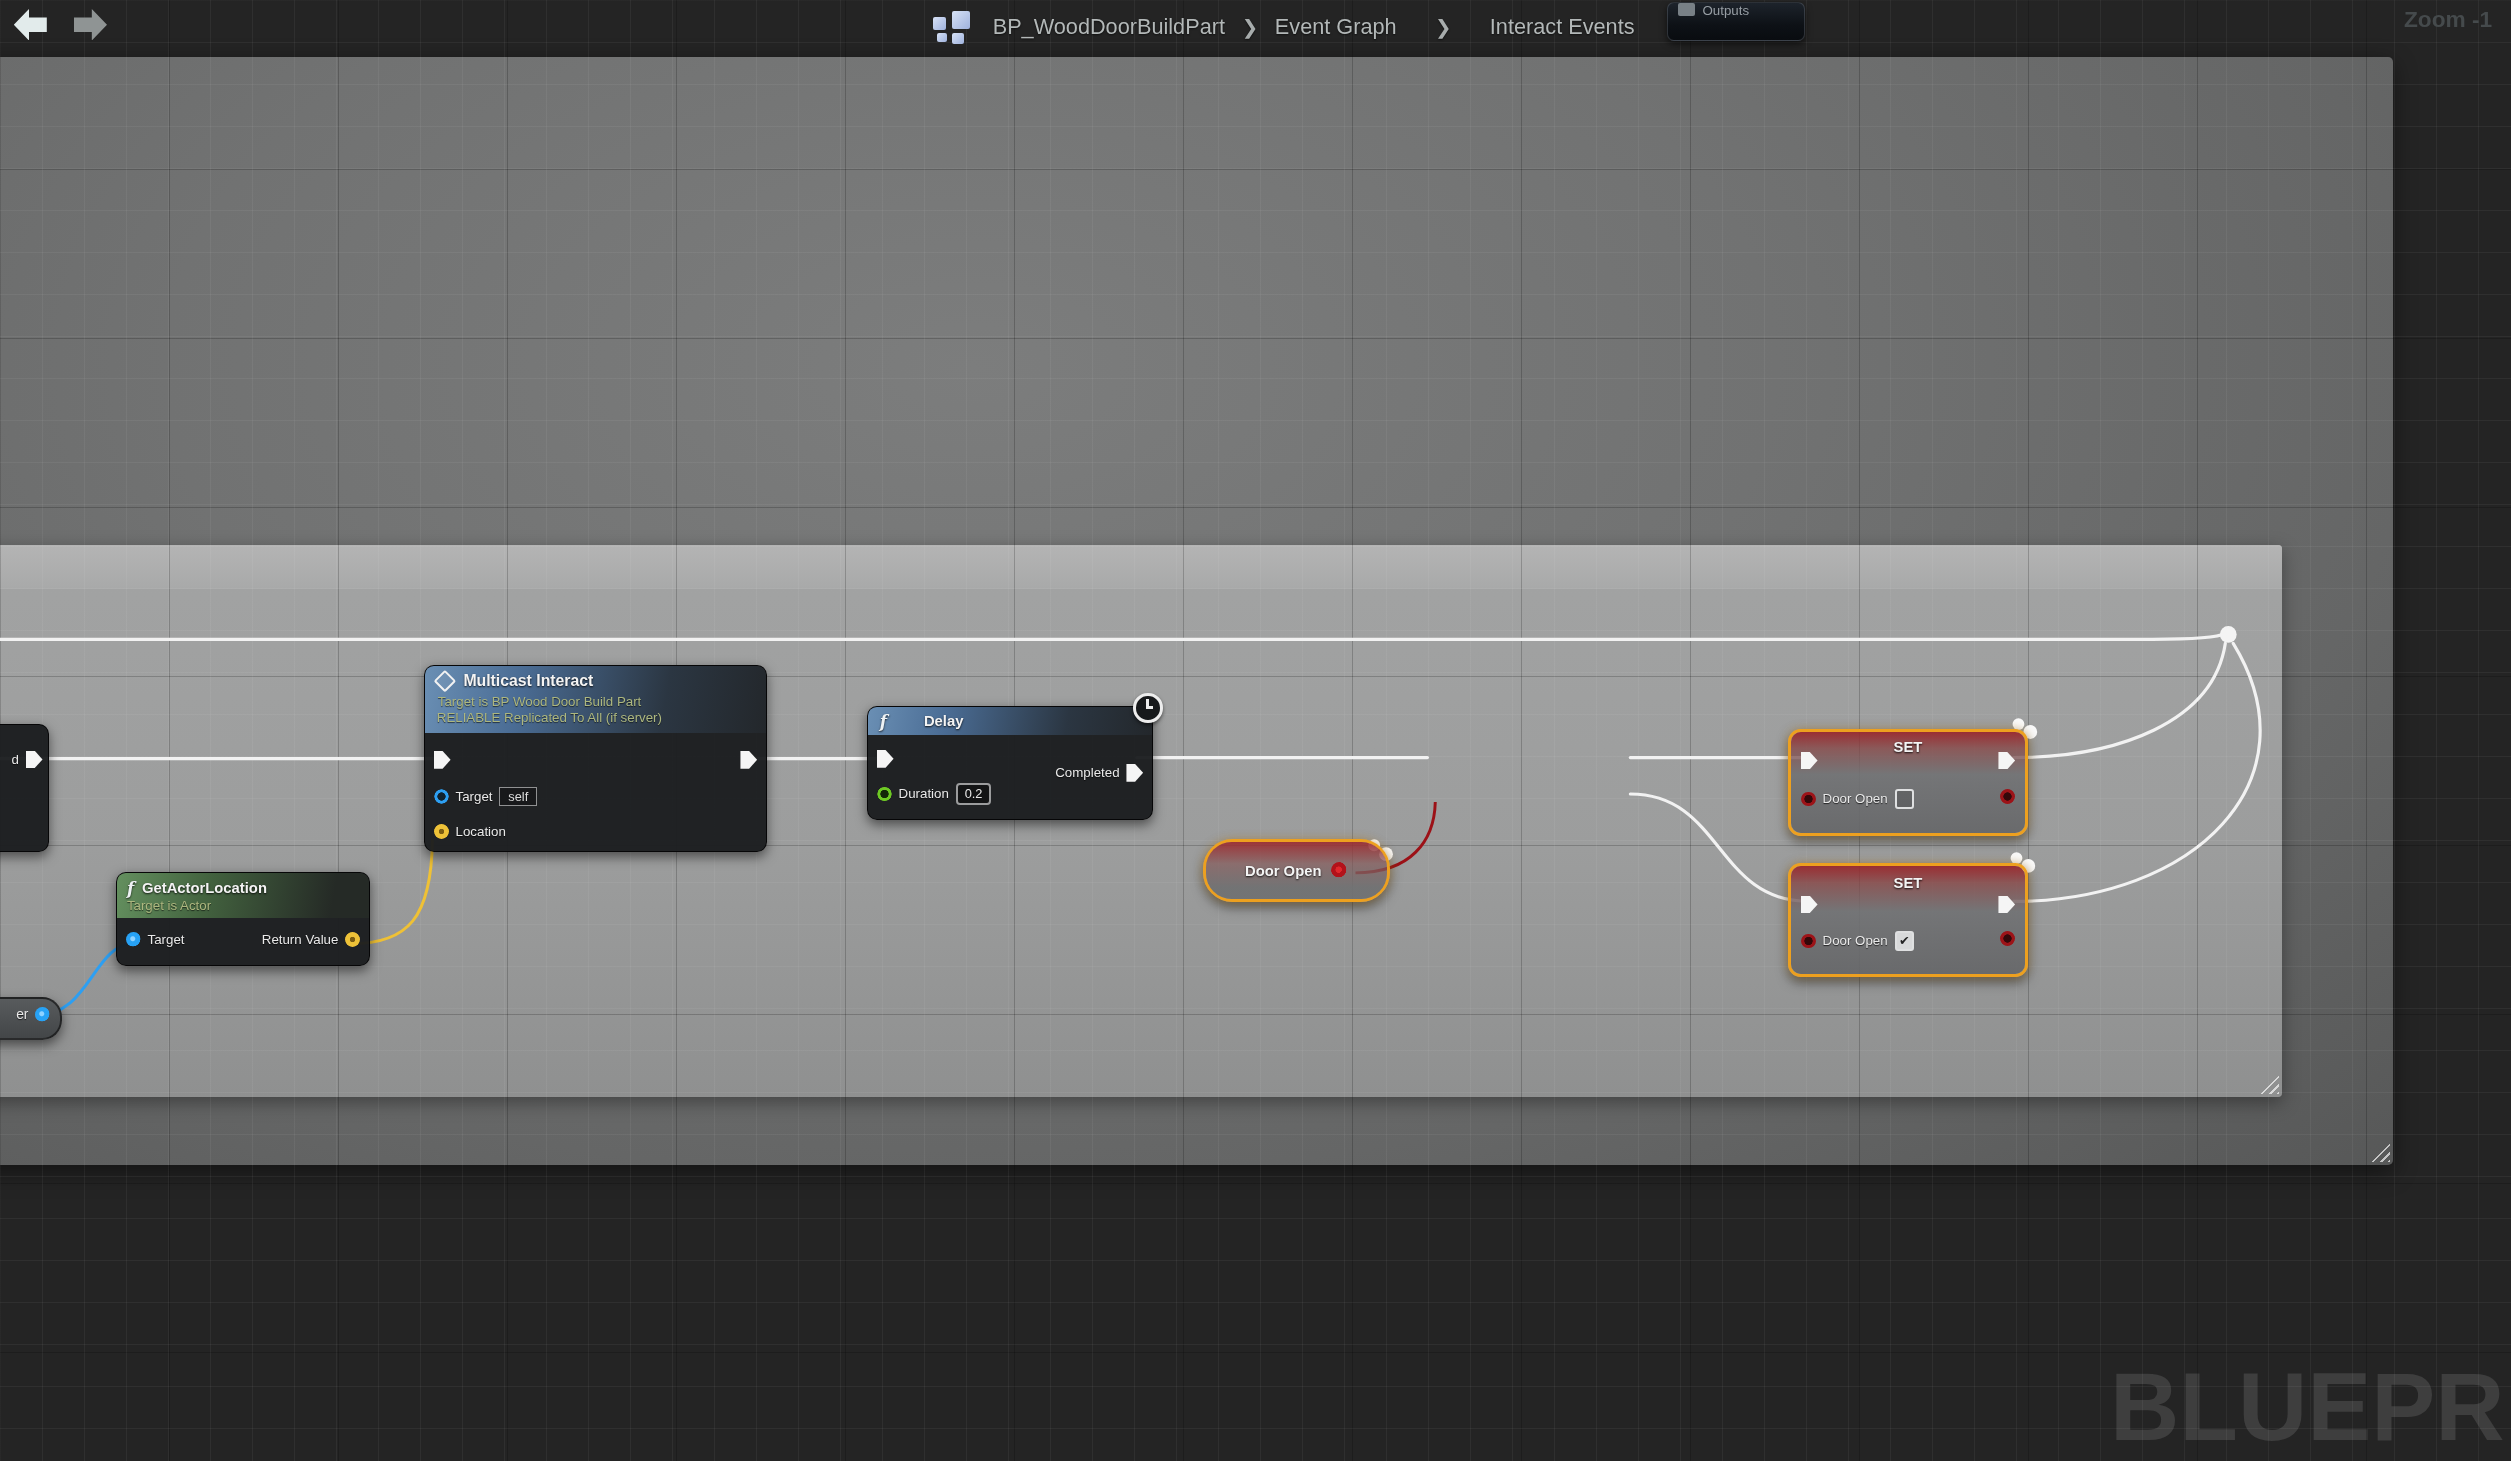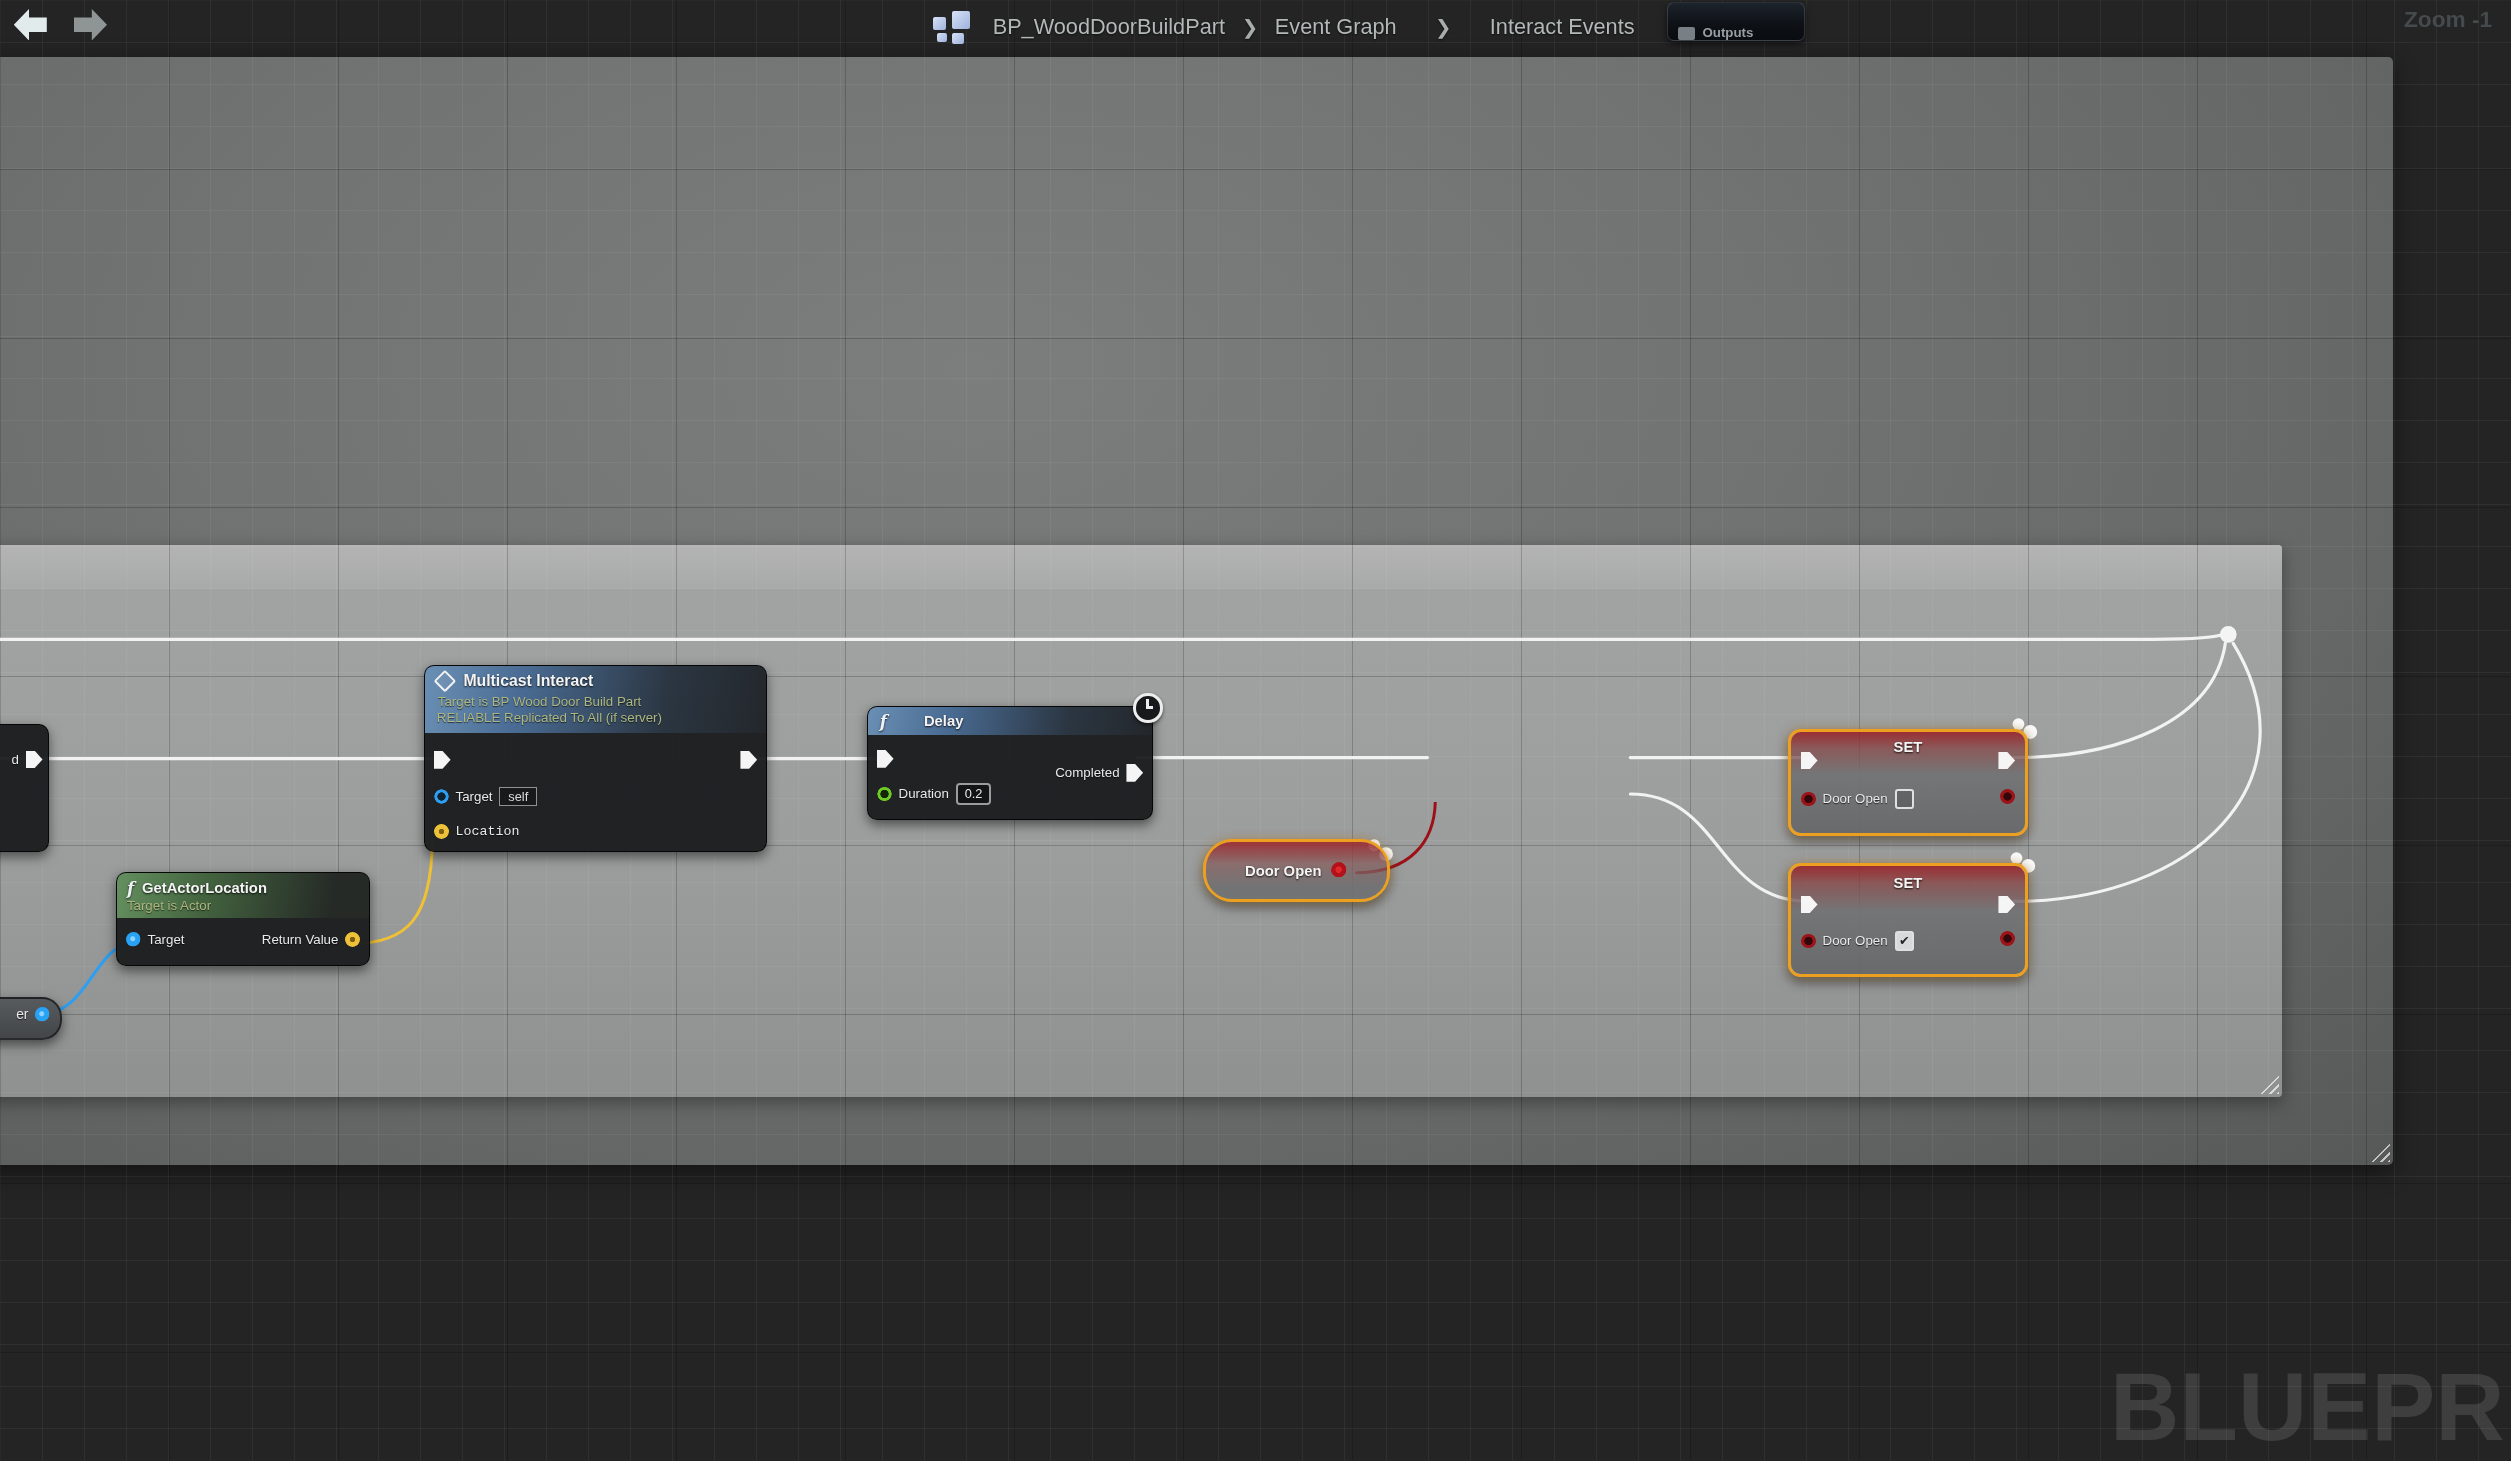--- a/index.html
+++ b/index.html
@@ -97,21 +97,21 @@
     filter:drop-shadow(2px 3px 2px rgba(0,0,0,.55));}
   .nav-arrow.fwd{transform:scaleX(-1);background:#8f9494;}
   .breadcrumb{z-index:6;left:931px;top:9.9px;display:flex;align-items:center;gap:16.7px;
     font-size:21.7px;color:#b3b8b8;text-shadow:0 1px 2px rgba(0,0,0,.6);}
   .crumb-sep{color:#a7acac;font-size:19.7px;font-weight:bold;}
   .bpicon{position:relative;width:45px;height:35px;}
   .bpicon span{position:absolute;background:linear-gradient(135deg,#d7e2f6,#9fb2dd);border-radius:2px;}
   .tooltip{z-index:7;left:1667px;top:2px;width:138px;height:39px;border-radius:6.9px;
     background:linear-gradient(180deg,#1d232b 0%,#0d1116 60%,#090c10 100%);
     border:1px solid rgba(150,160,170,.25);box-shadow:0 3px 7.9px rgba(0,0,0,.6);
-    display:flex;align-items:flex-end;gap:7.9px;padding:0 9.9px;box-sizing:border-box;font-weight:bold;}
+    display:flex;align-items:flex-start;gap:7.9px;padding:0 9.9px;box-sizing:border-box;}
   .tooltip .tbox{width:16.7px;height:12.8px;background:#788086;border-radius:2px;}
   .tooltip .ttext{font-size:13.3px;color:#979ea4;}
   .zoomlabel{z-index:6;left:2404px;top:5.9px;font-size:22.7px;font-weight:bold;color:#454a4c;white-space:nowrap;}
 </style>
 </head>
 <body>
 
 <div id="canvas">
 
   <div class="abs comment-outer">
@@ -192,21 +192,21 @@
       <div class="nsub" style="margin:3.9px 0 0 1px;">Target is BP Wood Door Build Part</div>
       <div class="nsub">RELIABLE Replicated To All (if server)</div>
     </div>
     <span class="pin-exec abs" style="left:8.9px;top:85px;"></span>
     <span class="pin-exec abs" style="right:8.9px;top:85px;"></span>
     <div class="row" style="top:121px;left:8.9px;">
       <span class="pin-dot pin-blue-donut"></span>
       <span class="plabel">Target</span>
       <span class="selfbox">self</span>
     </div>
-    <div class="row" style="top:158px;left:8.9px;font-family:Liberation Mono, monospace;">
+    <div class="row" style="top:158px;left:8.9px;">
       <span class="pin-dot pin-yellow"></span>
       <span class="plabel">Location</span>
     </div>
   </div>
 
   <div class="node node-dark" style="left:867px;top:706px;width:284px;height:112px;">
     <div class="hdr-blue" style="border-radius:8.9px 8.9px 0 0;padding:3.9px 11.8px;display:flex;align-items:center;gap:8.9px;">
       <span class="ficon">f</span>
       <span class="ntitle" style="font-size:14.8px;margin-left:28px;">Delay</span>
     </div>

